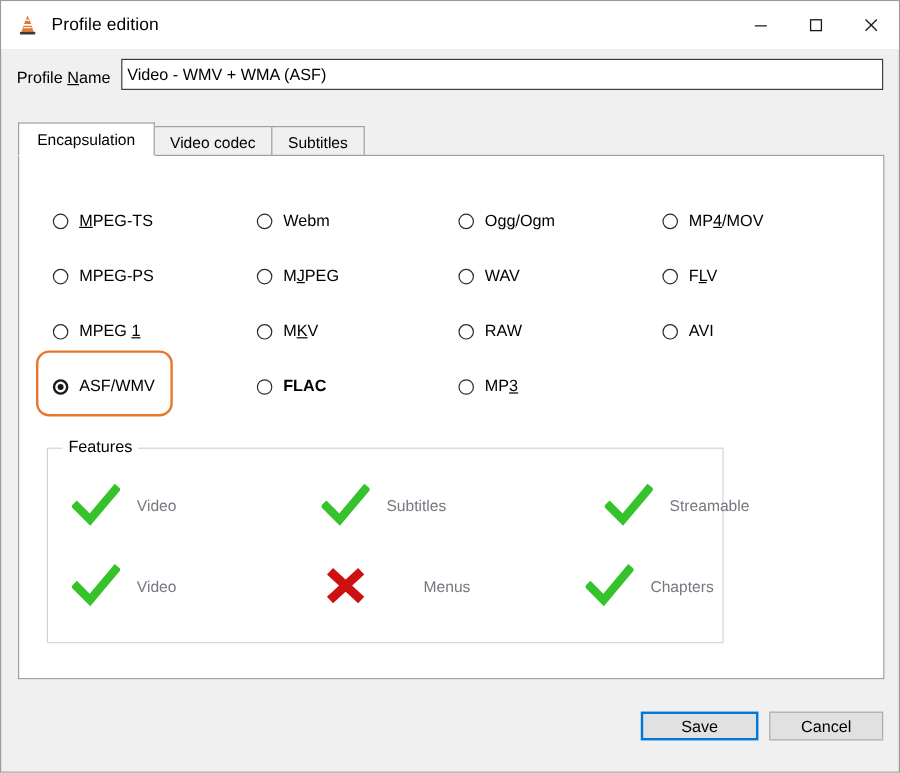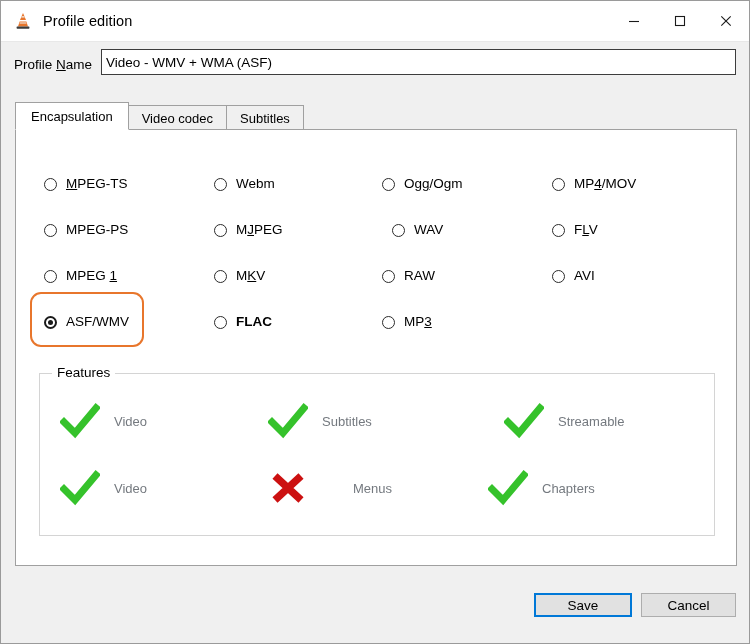--- a/index.html
+++ b/index.html
@@ -203,21 +203,21 @@
     border-radius: 11px;
     box-sizing: border-box;
     pointer-events: none;
   }
 
   
   .features-group {
     position: absolute;
     left: 23px;
     top: 243px;
-    width: 676px;
+    width: 564px;
     height: 163px;
     border: 1px solid #d4d4d4;
     box-sizing: border-box;
   }
   .features-legend {
     position: absolute;
     left: 12px;
     top: -9px;
     background: #ffffff;
     padding: 0 5px;
@@ -338,21 +338,21 @@
           <span class="radio-label">M<u>K</u>V</span>
         </div>
         <div class="radio-item" style="left: 198px; top: 182px; font-weight: bold;">
           <span class="radio-dot"></span>
           <span class="radio-label">FLAC</span>
         </div>
         <div class="radio-item" style="left: 366px; top: 44px;">
           <span class="radio-dot"></span>
           <span class="radio-label">O<u>gg</u>/Ogm</span>
         </div>
-        <div class="radio-item" style="left: 376px; top: 90px; justify-content: flex-end;">
+        <div class="radio-item" style="left: 366px; top: 90px; justify-content: flex-end;">
           <span class="radio-dot"></span>
           <span class="radio-label">WAV</span>
         </div>
         <div class="radio-item" style="left: 366px; top: 136px;">
           <span class="radio-dot"></span>
           <span class="radio-label">RAW</span>
         </div>
         <div class="radio-item" style="left: 366px; top: 182px;">
           <span class="radio-dot"></span>
           <span class="radio-label">MP<u>3</u></span>

